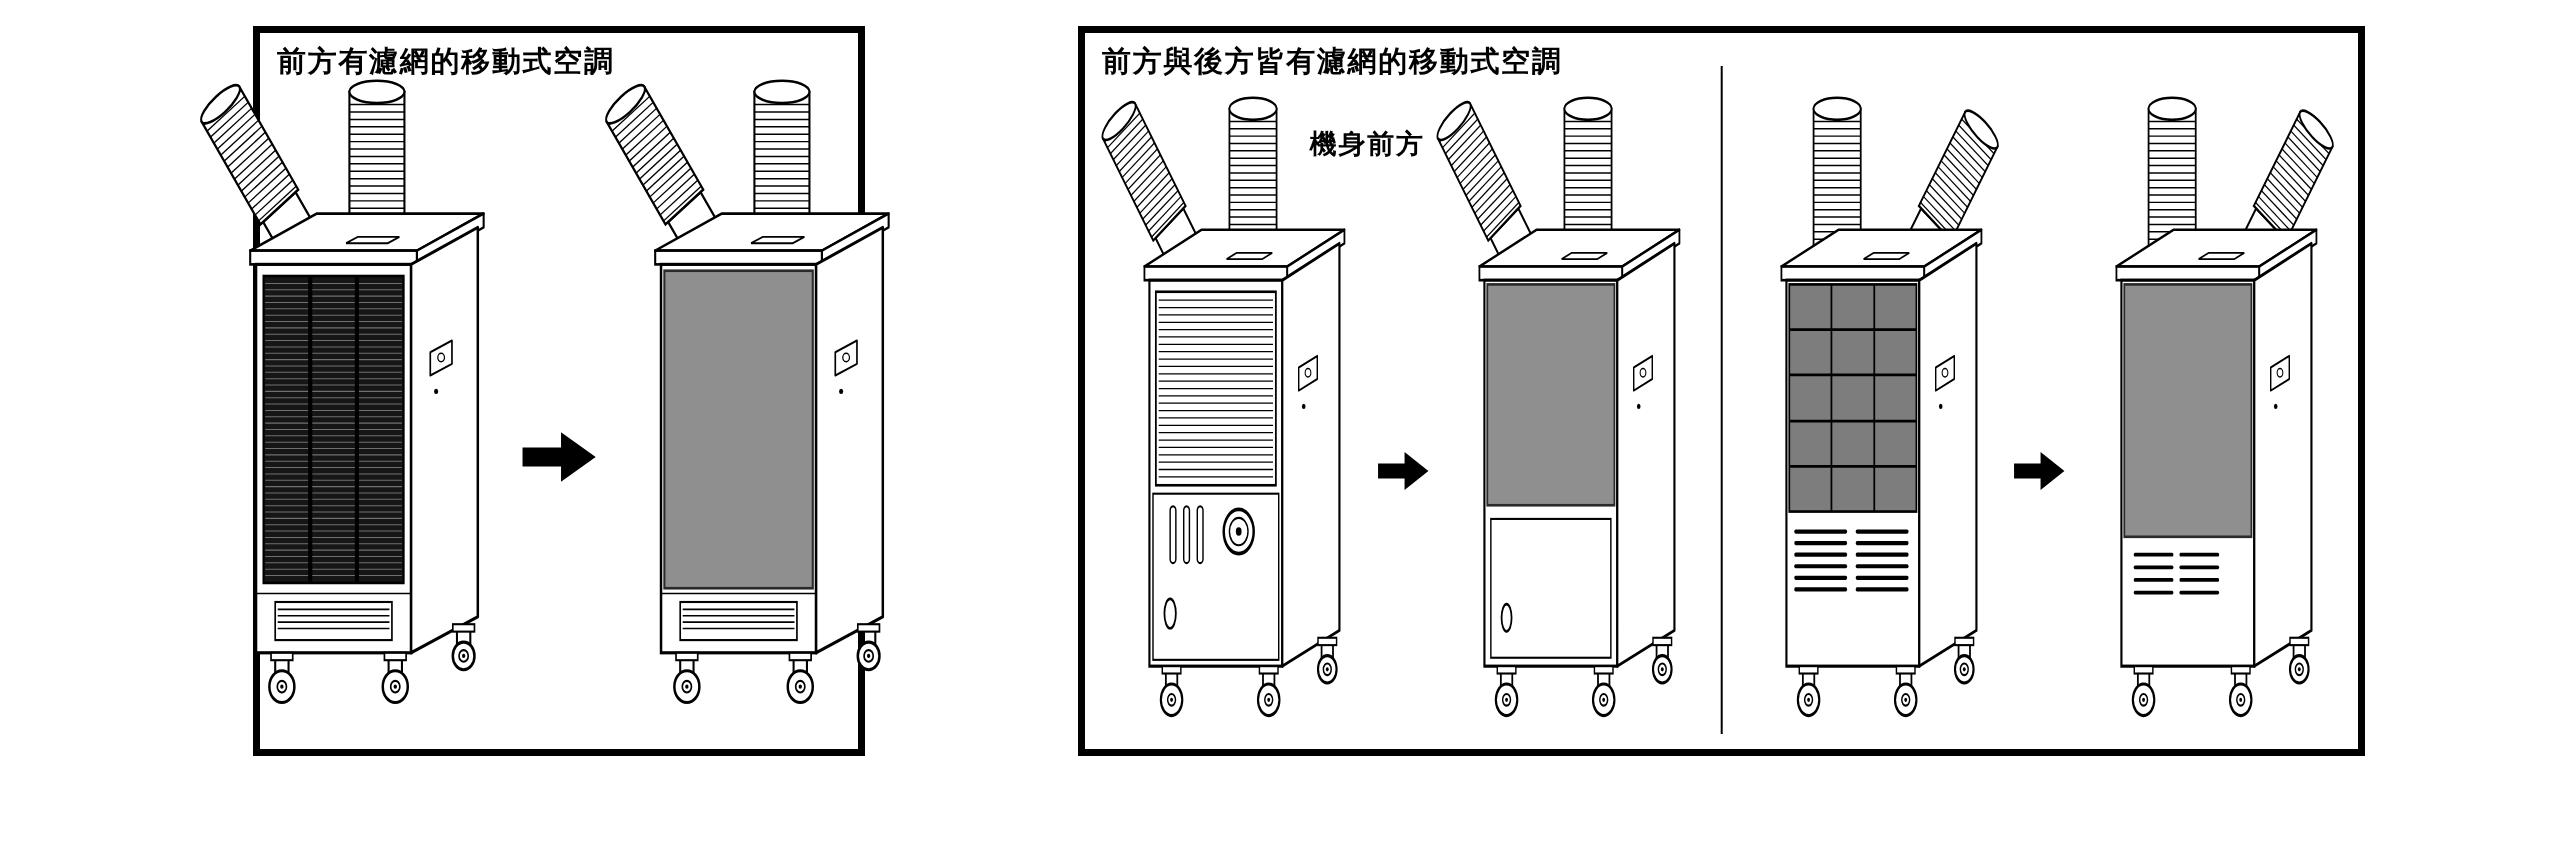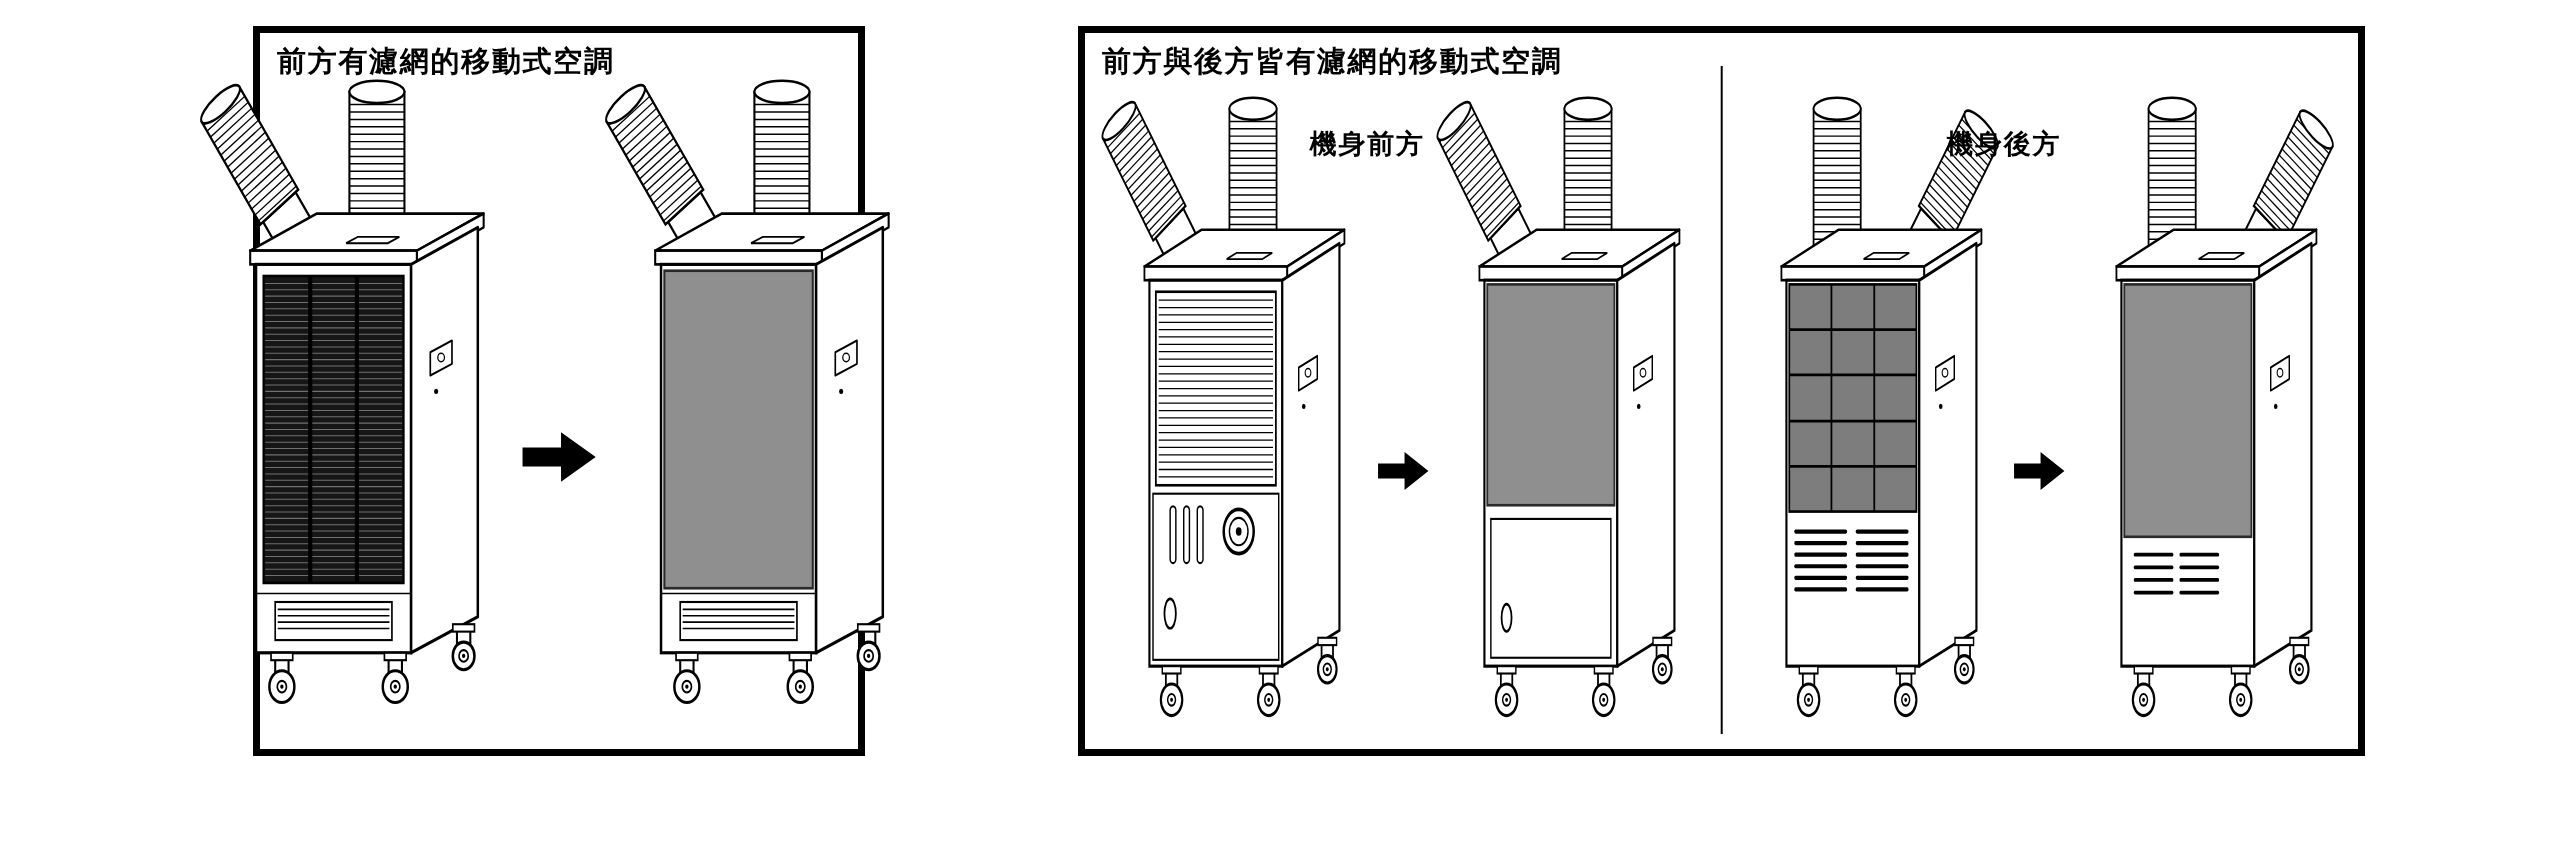--- a/index.html
+++ b/index.html
@@ -468,21 +468,20 @@
                 <line x1="314" y1="610" x2="314" y2="627" stroke="#000" stroke-width="2.5"></line>
                 <circle cx="306" cy="633" r="13" fill="#fff" stroke="#000" stroke-width="3"></circle>
                 <circle cx="306" cy="633" r="5.5" fill="#fff" stroke="#000" stroke-width="2"></circle>
                 <circle cx="306" cy="633" r="2" fill="#000"></circle>
               </svg>
             </div>
         </div>
       </div>
       <div class="divider"></div>
       <div class="subsection">
-        <div class="subsection-label">機身後方</div>
         <div class="figure-row">
           <div class="unit">
               <svg viewBox="-15 85 385 600" preserveAspectRatio="none" xmlns="http://www.w3.org/2000/svg">
                 <rect x="95" y="100" width="66" height="142" fill="#fff" stroke="#000" stroke-width="2.5"></rect>
                 <g stroke="#000" stroke-width="1.4">
                   <line x1="95" y1="112" x2="161" y2="112"></line>
                   <line x1="95" y1="119" x2="161" y2="119"></line>
                   <line x1="95" y1="126" x2="161" y2="126"></line>
                   <line x1="95" y1="133" x2="161" y2="133"></line>
                   <line x1="95" y1="140" x2="161" y2="140"></line>

